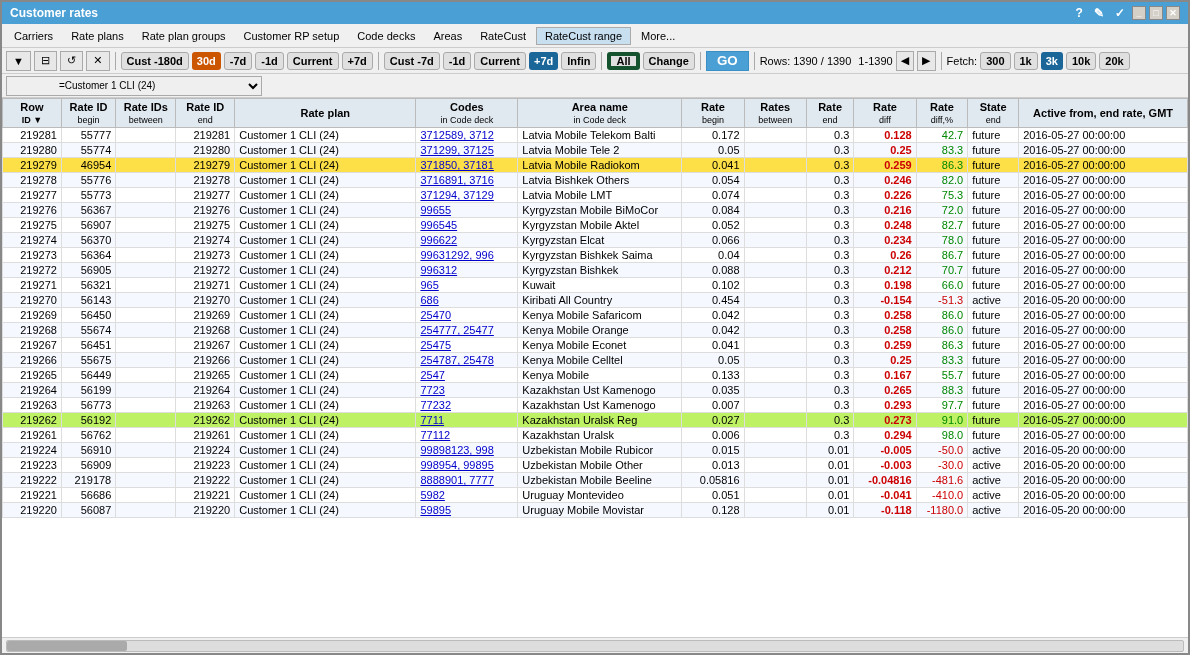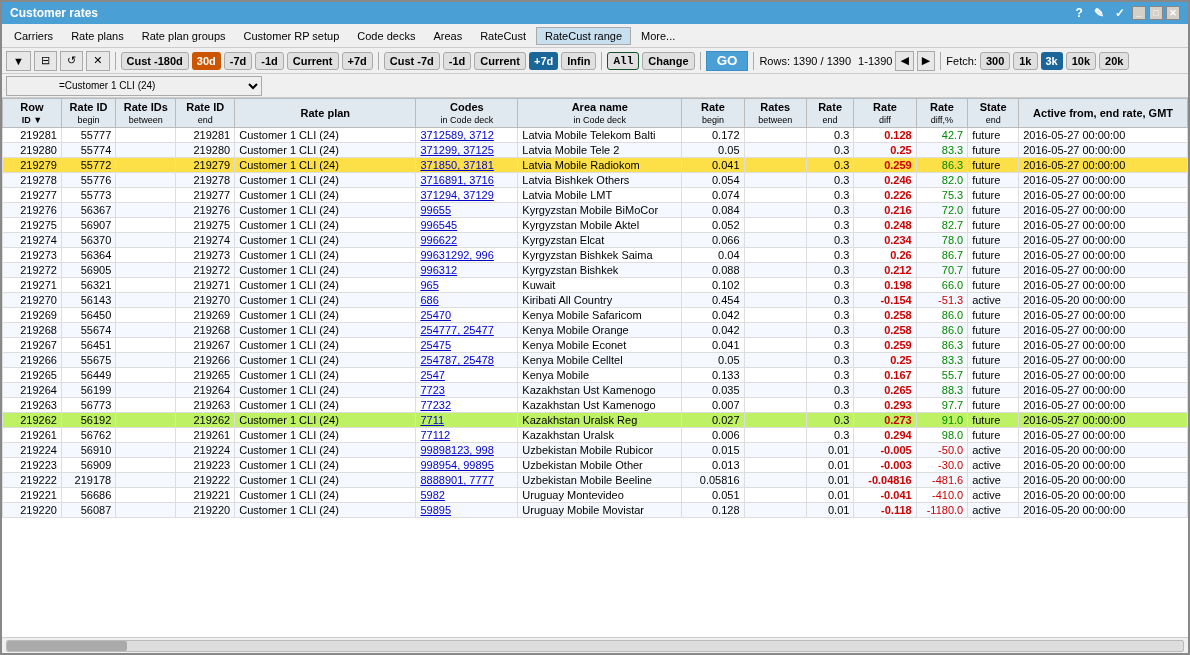--- a/index.html
+++ b/index.html
@@ -105,21 +105,21 @@
     <span class="tb-badge" style="background:#e0e0e0;border:1px solid #aaa;">-1d</span>
     <span class="tb-badge" style="background:#e0e0e0;border:1px solid #aaa;">Current</span>
     <span class="tb-badge" style="background:#e0e0e0;border:1px solid #aaa;">+7d</span>
     <div class="tb-sep"></div>
     <span class="tb-badge" style="background:#e0e0e0;border:1px solid #aaa;">Cust -7d</span>
     <span class="tb-badge" style="background:#e0e0e0;border:1px solid #aaa;">-1d</span>
     <span class="tb-badge" style="background:#e0e0e0;border:1px solid #aaa;">Current</span>
     <span class="tb-badge" style="background:#1a6699;color:white;">+7d</span>
     <span class="tb-badge" style="background:#e0e0e0;border:1px solid #aaa;">Infin</span>
     <div class="tb-sep"></div>
-    <span class="tb-badge" style="background:#e0e0e0;border:1px solid #14532d;font-family:Liberation Mono, monospace;">All</span>
+    <span class="tb-badge" style="background:#e0e0e0;border:4px solid #14532d;">All</span>
     <span class="tb-badge" style="background:#e0e0e0;border:1px solid #aaa;">Change</span>
     <div class="tb-sep"></div>
     <button class="tb-go">GO</button>
     <div class="tb-sep"></div>
     <span style="font-size:11px;">Rows: 1390 / 1390</span>
     <span style="font-size:11px;margin-left:4px;">1-1390</span>
     <button class="tb-btn" style="padding:1px 4px;">◀</button>
     <button class="tb-btn" style="padding:1px 4px;">▶</button>
     <div class="tb-sep"></div>
     <span style="font-size:11px;">Fetch:</span>
@@ -184,21 +184,21 @@
     <td class="num">0.05</td>
     <td class="num"></td>
     <td class="num">0.3</td>
     <td class="num rate-diff-pos">0.25</td>
     <td class="num rate-diff-pct-pos">83.3</td>
     <td>future</td>
     <td>2016-05-27 00:00:00</td>
   </tr>
           <tr style="background: #fde047;">
     <td class="num">219279</td>
-    <td class="num">55772</td>
+    <td class="num">46954</td>
     <td class="num"></td>
     <td class="num">219279</td>
     <td>Customer 1 CLI (24)</td>
     <td class="link">371850, 37181</td>
     <td>Latvia Mobile Radiokom</td>
     <td class="num">0.041</td>
     <td class="num"></td>
     <td class="num">0.3</td>
     <td class="num rate-diff-pos">0.259</td>
     <td class="num rate-diff-pct-pos">86.3</td>

